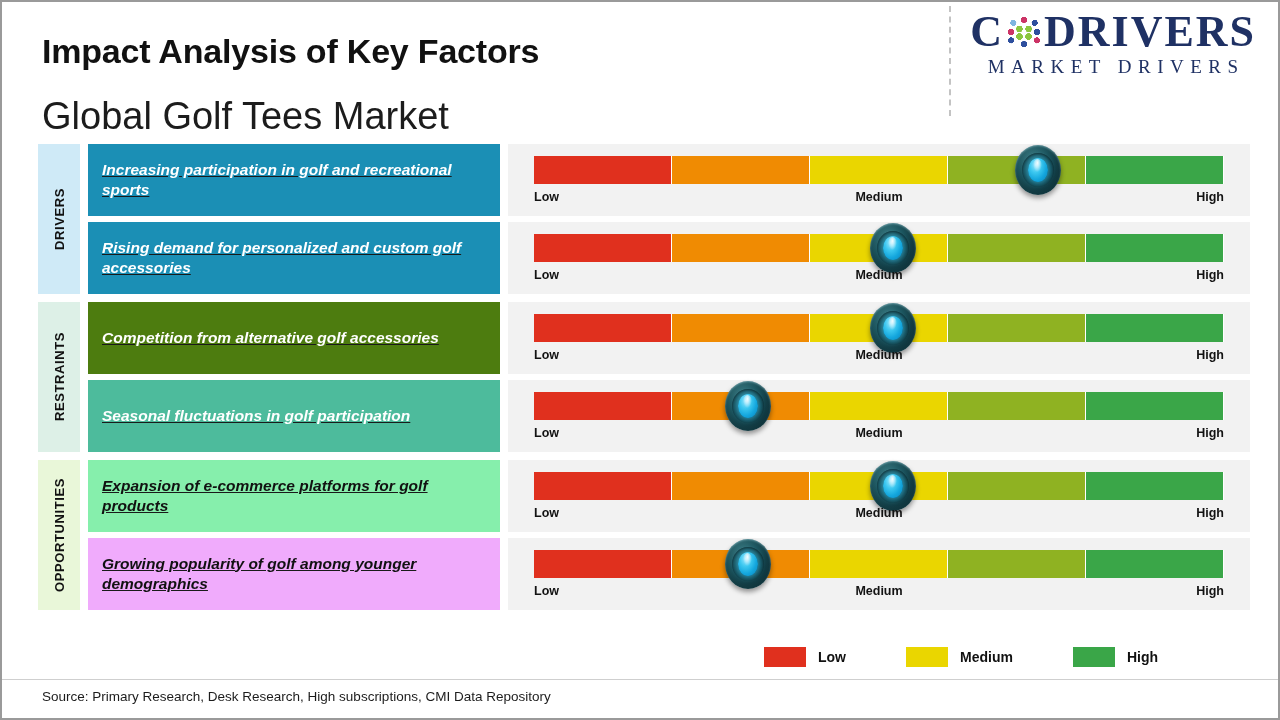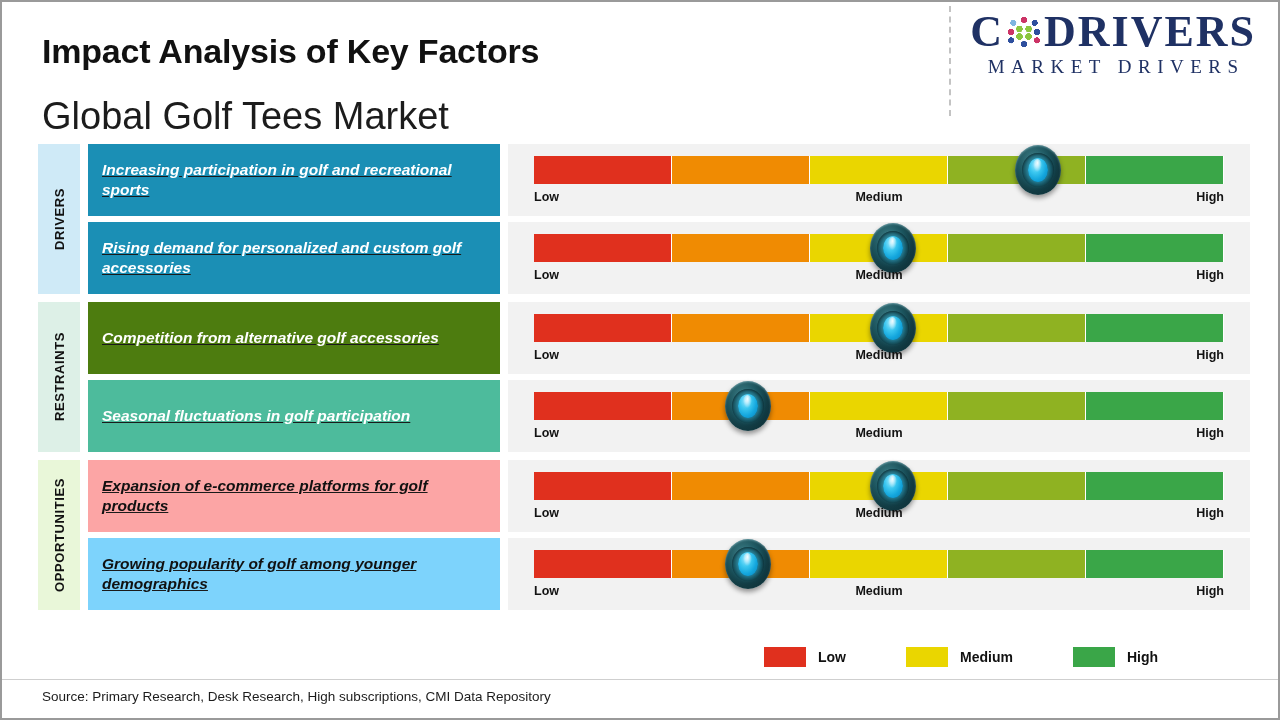--- a/index.html
+++ b/index.html
@@ -292,21 +292,21 @@
       </div>
     </div>
 
     <div class="cat-group">
       <div class="cat-tab" style="background:#e9f7d9;">
         <span>OPPORTUNITIES</span>
       </div>
       <div class="cat-rows">
 
         <div class="row">
-          <div class="factor" style="background:#fca5a5;color:#111111;">Expansion of e-commerce platforms for golf products</div>
+          <div class="factor" style="background:#86efac;color:#111111;">Expansion of e-commerce platforms for golf products</div>
           <div class="gauge-panel">
             <div class="bar">
               <div class="seg" style="background:#e0301e;"></div>
               <div class="seg" style="background:#f08b02;"></div>
               <div class="seg" style="background:#ead600;"></div>
               <div class="seg" style="background:#8fb222;"></div>
               <div class="seg" style="background:#3aa648;"></div>
               <div class="marker" style="left:52%;">
                 <div class="outer"></div>
                 <div class="ring"></div>
@@ -316,21 +316,21 @@
             </div>
             <div class="scale">
               <span class="s-low">Low</span>
               <span class="s-med">Medium</span>
               <span class="s-high">High</span>
             </div>
           </div>
         </div>
 
         <div class="row">
-          <div class="factor" style="background:#7dd3fc;color:#111111;">Growing popularity of golf among younger demographics</div>
+          <div class="factor" style="background:#f0abfc;color:#111111;">Growing popularity of golf among younger demographics</div>
           <div class="gauge-panel">
             <div class="bar">
               <div class="seg" style="background:#e0301e;"></div>
               <div class="seg" style="background:#f08b02;"></div>
               <div class="seg" style="background:#ead600;"></div>
               <div class="seg" style="background:#8fb222;"></div>
               <div class="seg" style="background:#3aa648;"></div>
               <div class="marker" style="left:31%;">
                 <div class="outer"></div>
                 <div class="ring"></div>

